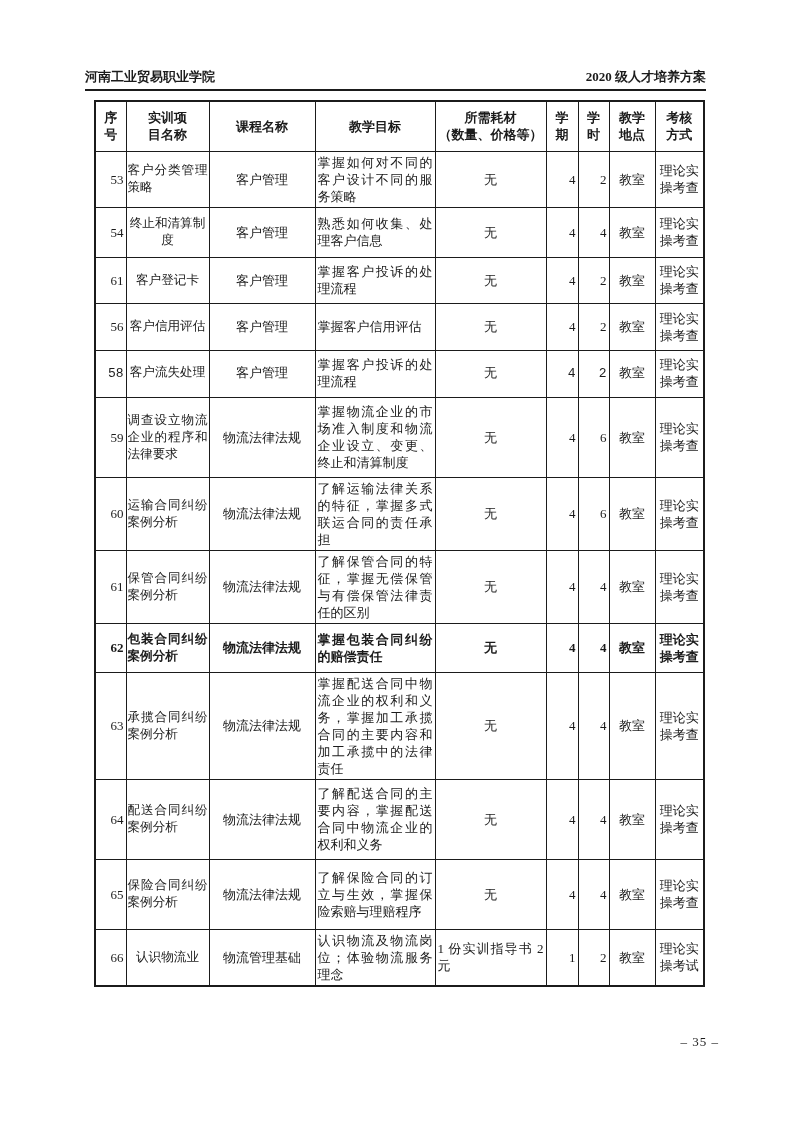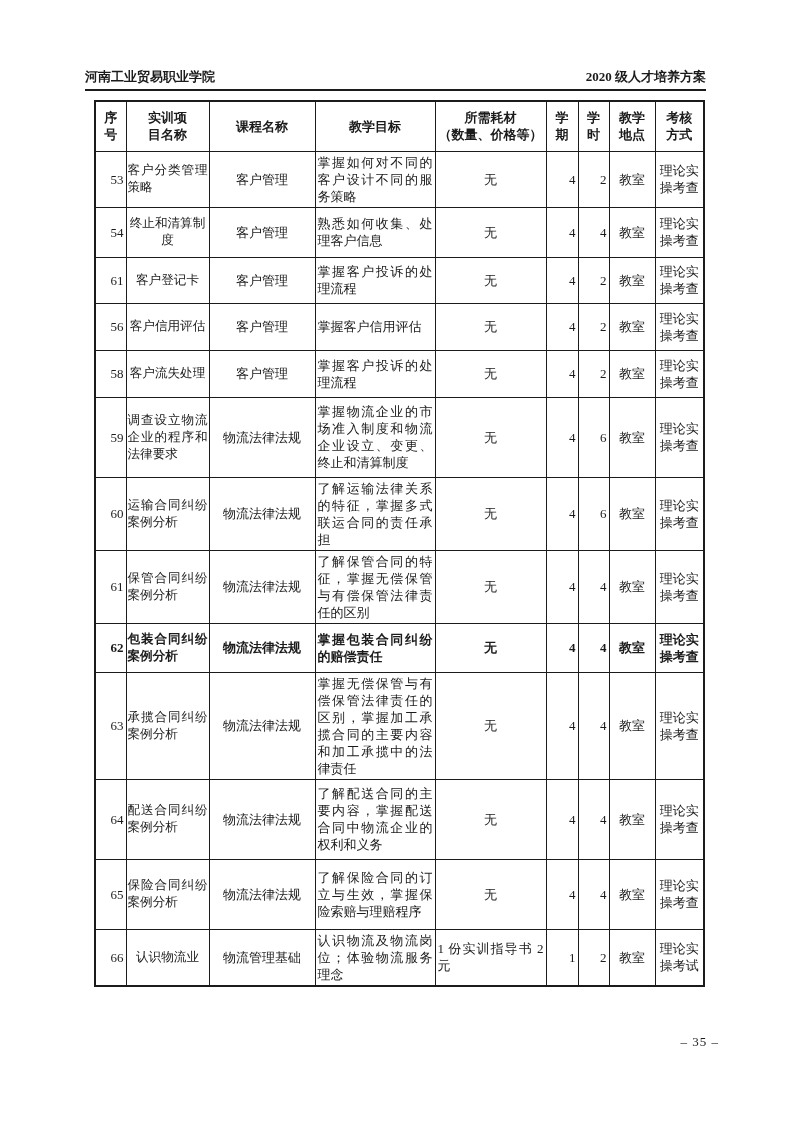--- a/index.html
+++ b/index.html
@@ -152,21 +152,21 @@
           <td class="col-no c">56</td>
           <td class="col-project c">客户信用评估</td>
           <td class="col-course c">客户管理</td>
           <td class="col-objective j">掌握客户信用评估</td>
           <td class="col-consumables c">无</td>
           <td class="col-semester c">4</td>
           <td class="col-hours c">2</td>
           <td class="col-location c">教室</td>
           <td class="col-assessment c">理论实操考查</td>
         </tr>
-        <tr style="height: 47px;">
+        <tr style="height: 47px; font-family: Liberation Mono, monospace;">
           <td class="col-no c">58</td>
           <td class="col-project c">客户流失处理</td>
           <td class="col-course c">客户管理</td>
           <td class="col-objective j">掌握客户投诉的处理流程</td>
           <td class="col-consumables c">无</td>
           <td class="col-semester c">4</td>
           <td class="col-hours c">2</td>
           <td class="col-location c">教室</td>
           <td class="col-assessment c">理论实操考查</td>
         </tr>
@@ -211,21 +211,21 @@
           <td class="col-consumables c">无</td>
           <td class="col-semester c">4</td>
           <td class="col-hours c">4</td>
           <td class="col-location c">教室</td>
           <td class="col-assessment c">理论实操考查</td>
         </tr>
         <tr style="height: 107px;">
           <td class="col-no c">63</td>
           <td class="col-project j">承揽合同纠纷案例分析</td>
           <td class="col-course c">物流法律法规</td>
-          <td class="col-objective j">掌握无偿保管与有偿保管法律责任的区别，掌握加工承揽合同的主要内容和加工承揽中的法律责任</td>
+          <td class="col-objective j">掌握配送合同中物流企业的权利和义务，掌握加工承揽合同的主要内容和加工承揽中的法律责任</td>
           <td class="col-consumables c">无</td>
           <td class="col-semester c">4</td>
           <td class="col-hours c">4</td>
           <td class="col-location c">教室</td>
           <td class="col-assessment c">理论实操考查</td>
         </tr>
         <tr style="height: 80px;">
           <td class="col-no c">64</td>
           <td class="col-project j">配送合同纠纷案例分析</td>
           <td class="col-course c">物流法律法规</td>

